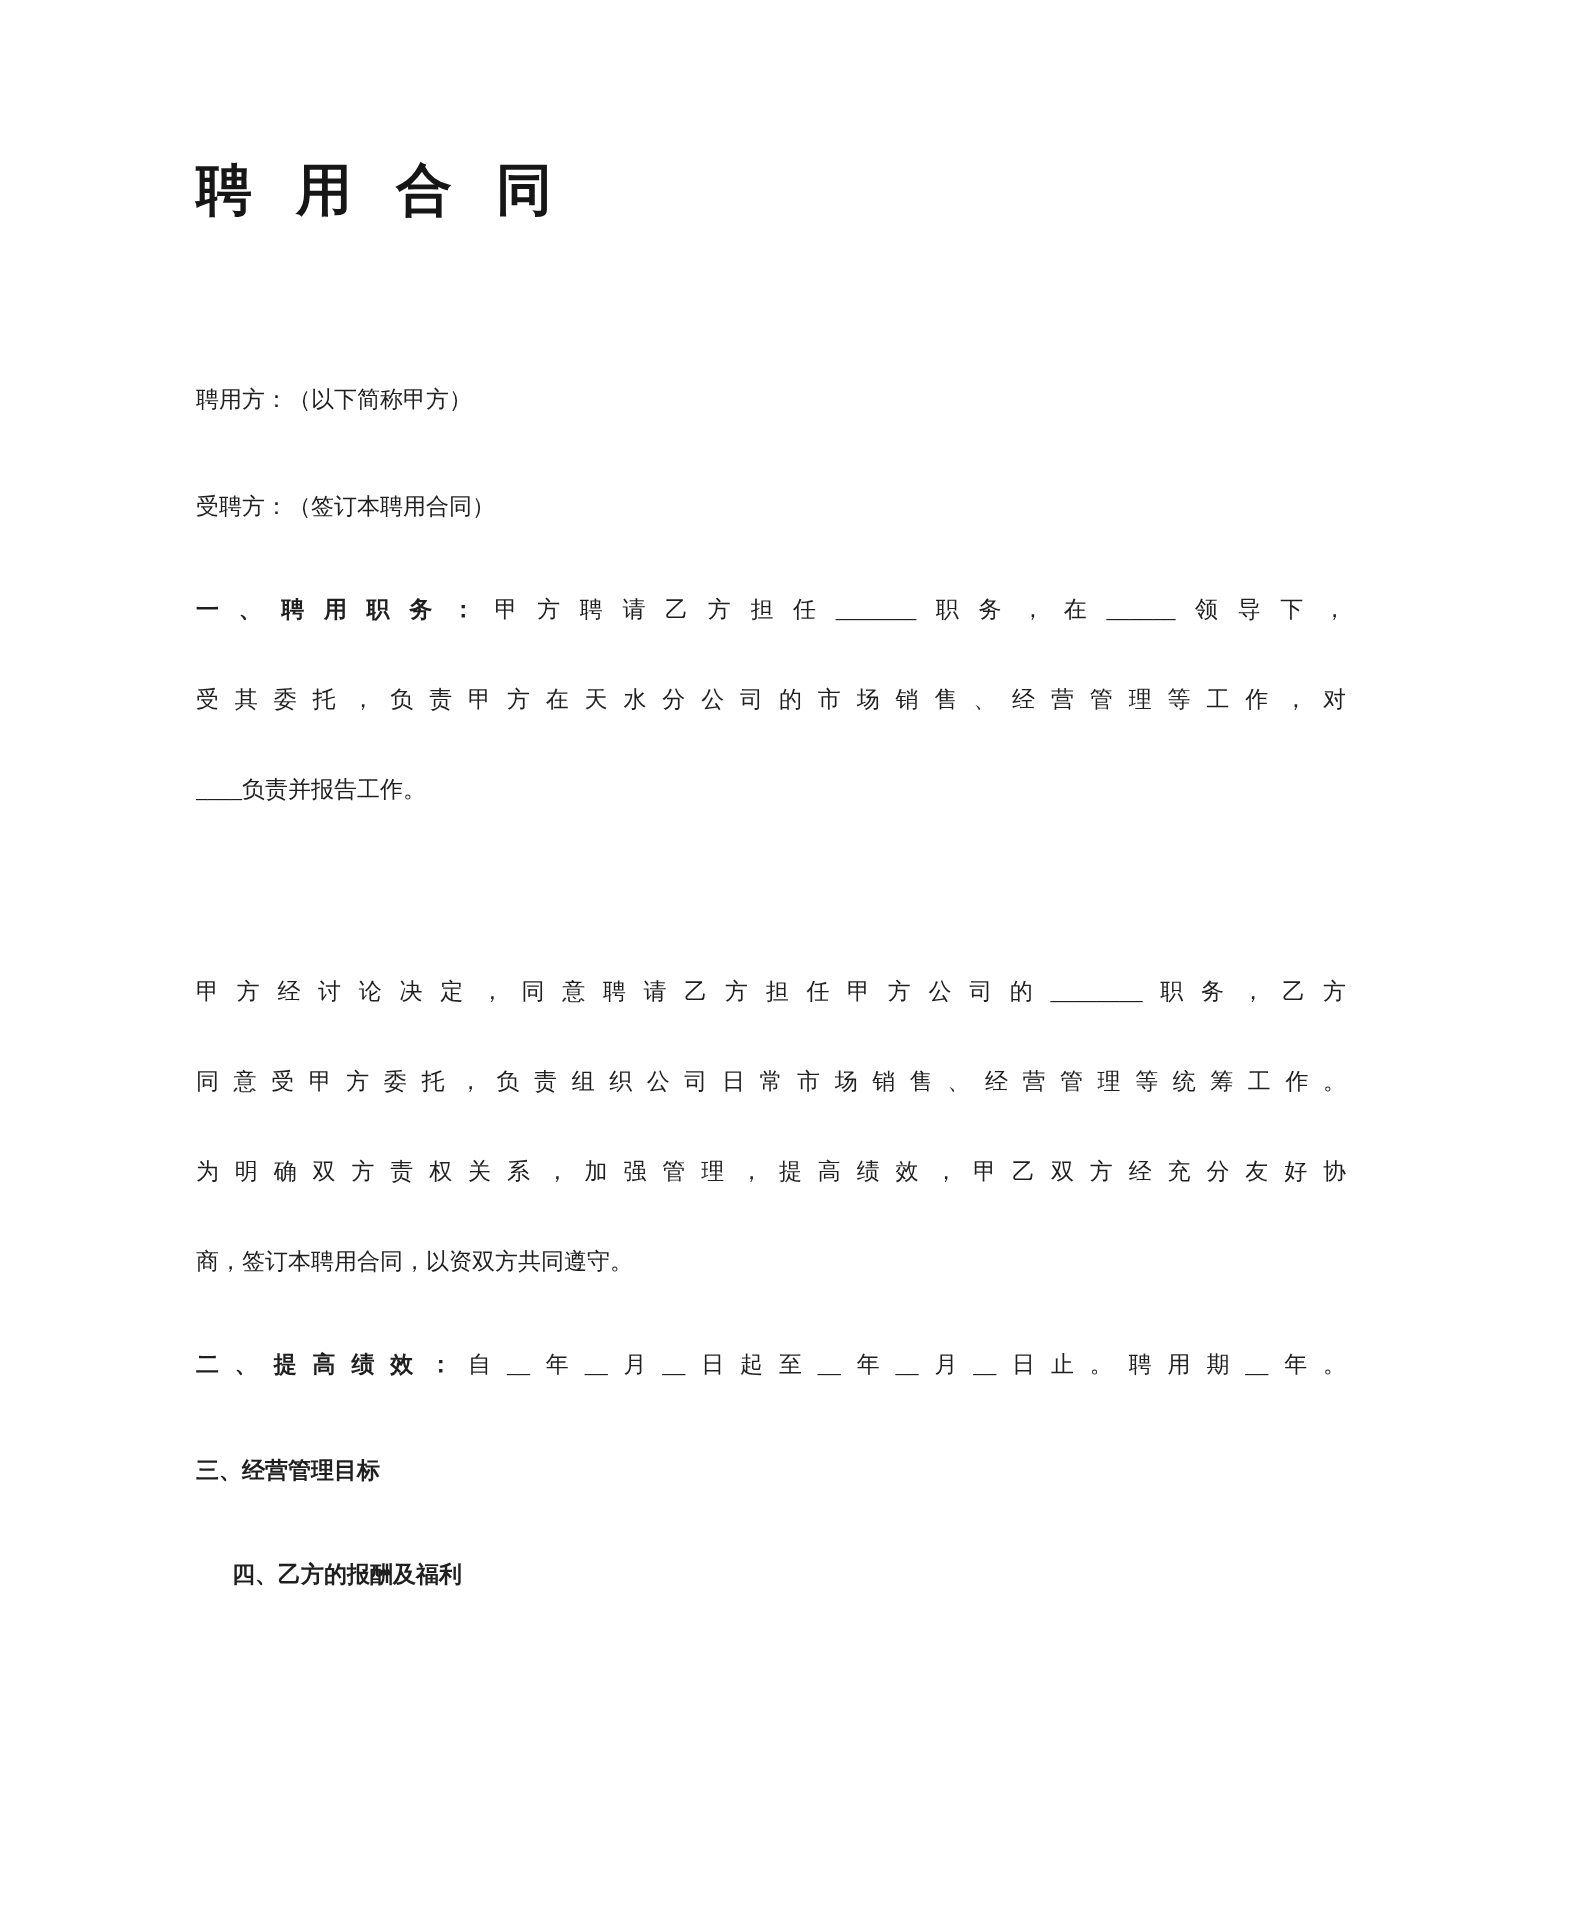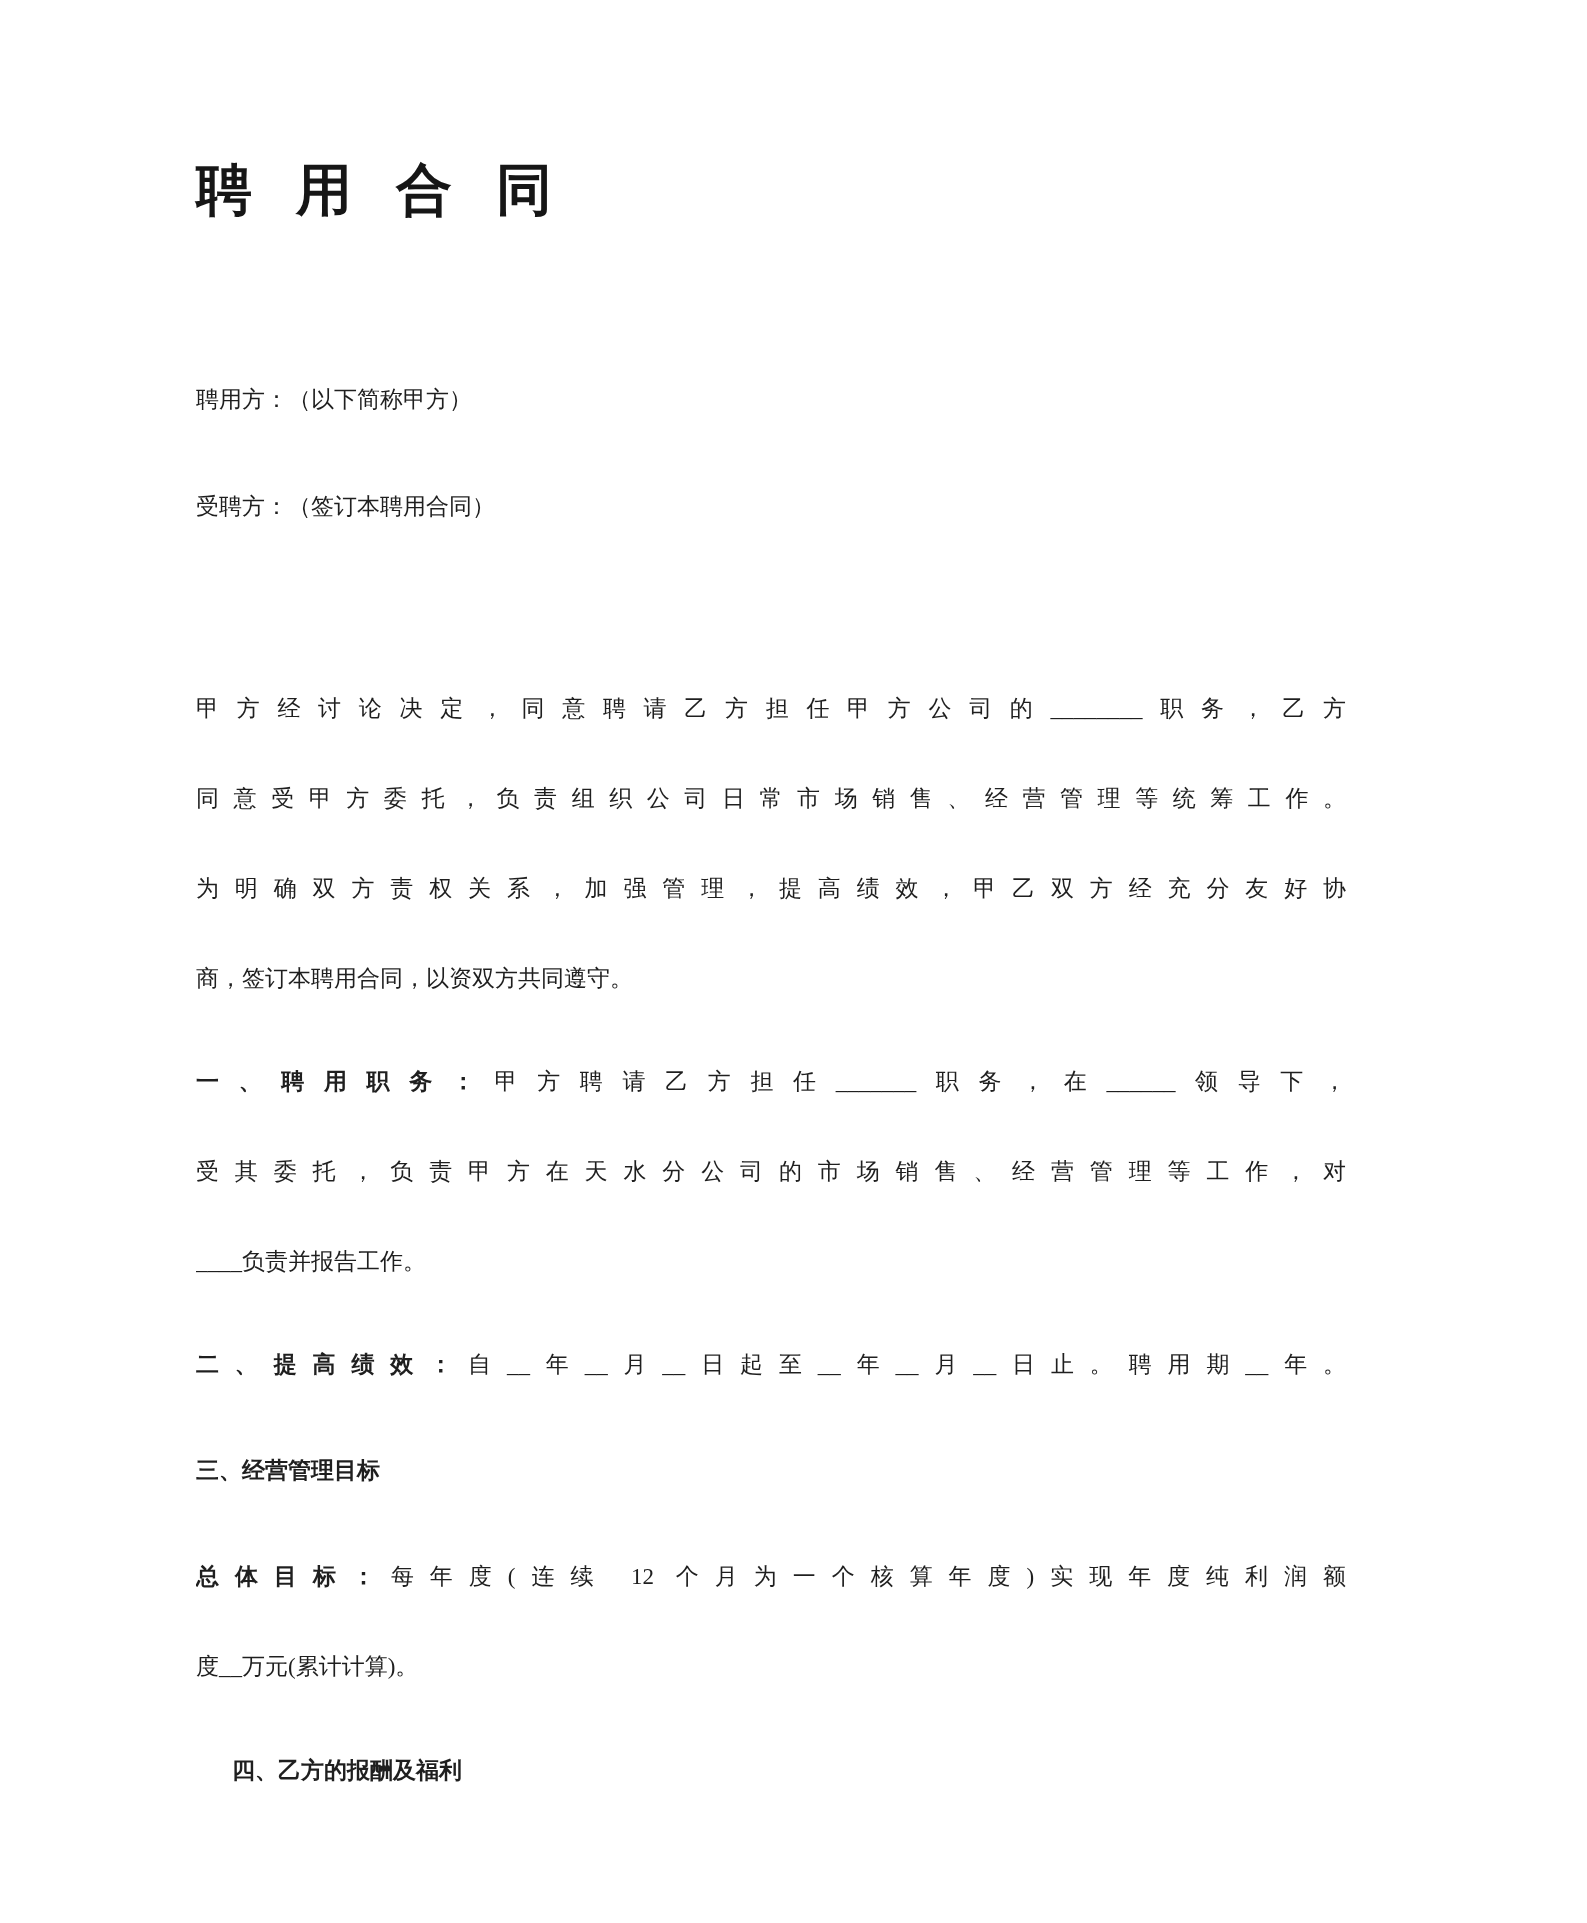--- a/index.html
+++ b/index.html
@@ -68,38 +68,34 @@
   <div class="title-wrap">
     <div class="doc-title">聘 用 合 同</div>
   </div>
   <div class="contract-body">
       <div class="para para-employer">
         <div class="line"><span class="seg">聘用方：（以下简称甲方）</span></div>
       </div>
       <div class="para para-employee">
         <div class="line"><span class="seg">受聘方：（签订本聘用合同）</span></div>
       </div>
+      <div class="para para-clause-1">
+        <div class="line justify"><span class="seg bold">一、聘用职务：</span><span class="seg">甲方聘请乙方担任_______职务，在______领导下，</span></div>
+        <div class="line justify"><span class="seg">受其委托，负责甲方在天水分公司的市场销售、经营管理等工作，对</span></div>
+        <div class="line"><span class="seg">____负责并报告工作。</span></div>
+      </div>
       <div class="para para-intro">
         <div class="line justify"><span class="seg">甲方经讨论决定，同意聘请乙方担任甲方公司的________职务，乙方</span></div>
         <div class="line justify"><span class="seg">同意受甲方委托，负责组织公司日常市场销售、经营管理等统筹工作。</span></div>
         <div class="line justify"><span class="seg">为明确双方责权关系，加强管理，提高绩效，甲乙双方经充分友好协</span></div>
         <div class="line"><span class="seg">商，签订本聘用合同，以资双方共同遵守。</span></div>
       </div>
-      <div class="para para-clause-1">
-        <div class="line justify"><span class="seg bold">一、聘用职务：</span><span class="seg">甲方聘请乙方担任_______职务，在______领导下，</span></div>
-        <div class="line justify"><span class="seg">受其委托，负责甲方在天水分公司的市场销售、经营管理等工作，对</span></div>
-        <div class="line"><span class="seg">____负责并报告工作。</span></div>
-      </div>
       <div class="para para-clause-2">
         <div class="line justify"><span class="seg bold">二、提高绩效：</span><span class="seg">自__年__月__日起至__年__月__日止。聘用期__年。</span></div>
       </div>
       <div class="para para-clause-3-heading">
         <div class="line"><span class="seg bold">三、经营管理目标</span></div>
-      </div>
-      <div class="para para-clause-3-body">
-        <div class="line justify"><span class="seg bold">总体目标：</span><span class="seg">每年度(连续 12 个月为一个核算年度)实现年度纯利润额</span></div>
-        <div class="line"><span class="seg">度__万元(累计计算)。</span></div>
       </div>
       <div class="para para-clause-4-heading">
         <div class="line"><span class="seg bold">四、乙方的报酬及福利</span></div>
       </div>
     </div>
 </div>
 
 </body></html>

